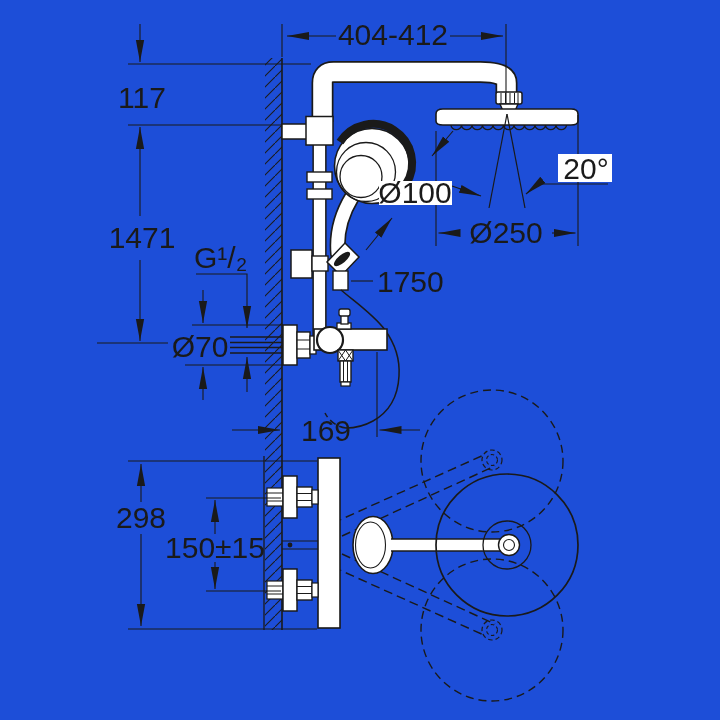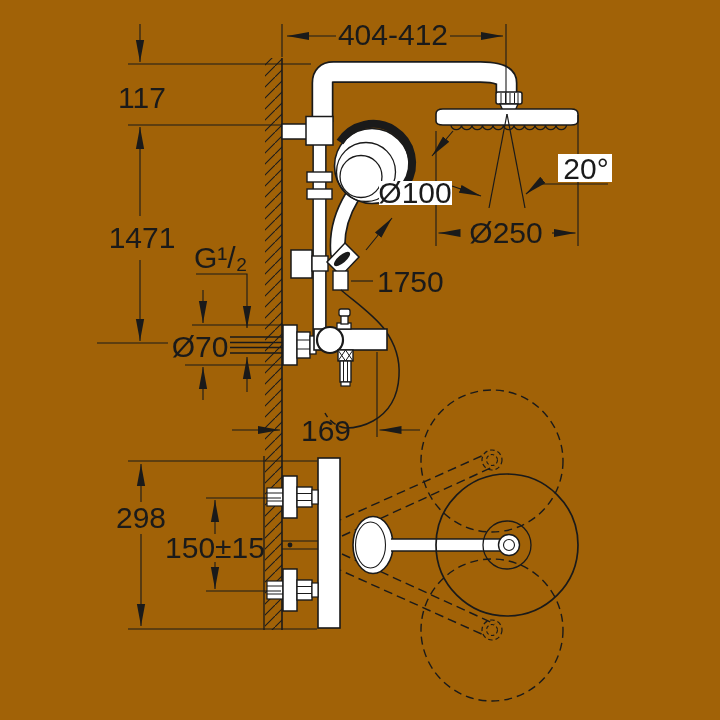--- a/index.html
+++ b/index.html
@@ -1,16 +1,16 @@
 <!DOCTYPE html>
 <html><head>
 <meta charset="utf-8">
 <style>
   html,body{margin:0;padding:0;background:#ffffff;}
-  .stage{width:720px;height:720px;background:#a16207;position:relative;overflow:hidden;}
+  .stage{width:720px;height:720px;background:#1d4ed8;position:relative;overflow:hidden;}
   svg{display:block;}
   text{font-family:"Liberation Sans","DejaVu Sans",sans-serif;font-size:30px;fill:#1a1a1a;}
   .dim-mid{text-anchor:middle;}
   .dim-start{text-anchor:start;}
   .ln{stroke:#1a1a1a;fill:none;}
 </style>
 </head>
 <body>
 
 <div class="stage">

